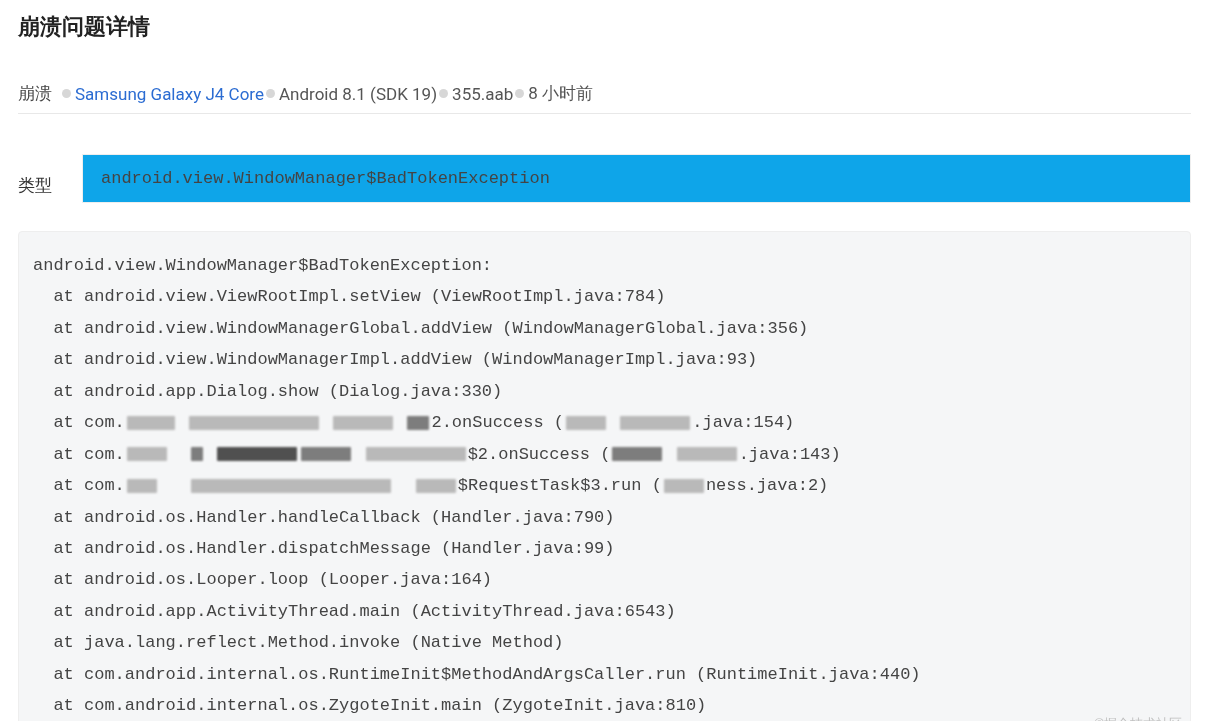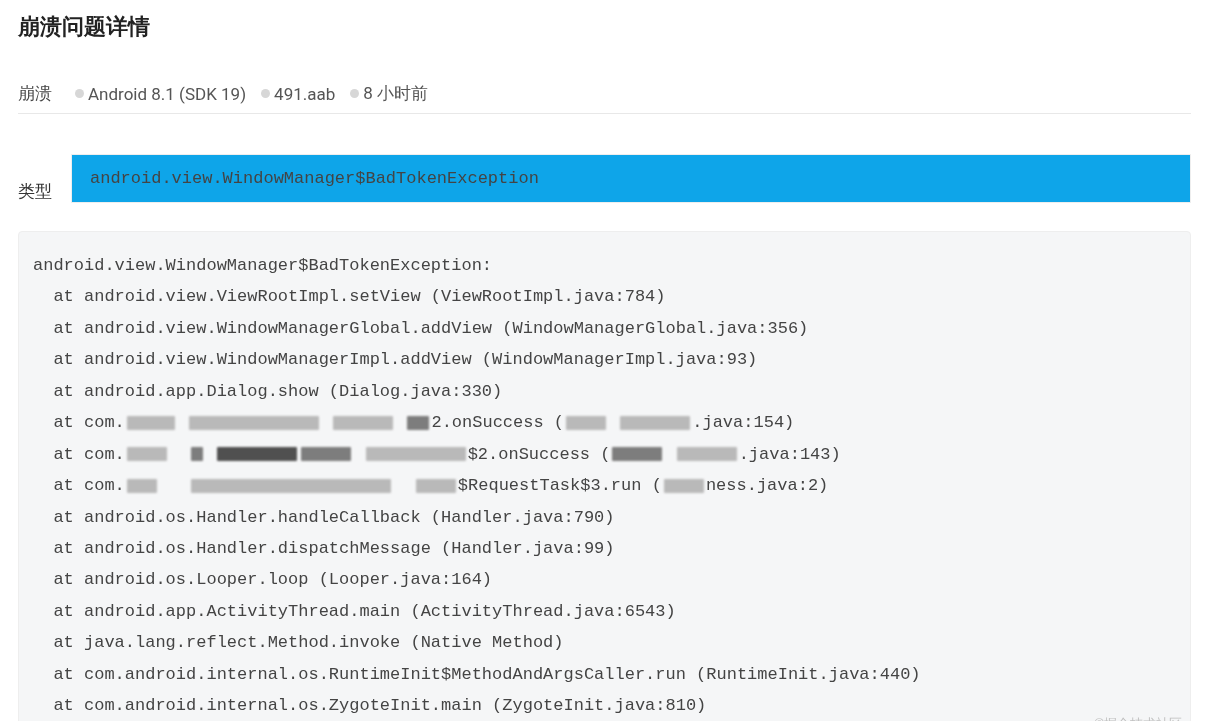--- a/index.html
+++ b/index.html
@@ -13,36 +13,36 @@
     }
     .title {
       font-size: 22px;
       font-weight: 700;
       color: #222;
       margin-bottom: 40px;
     }
     .meta-row {
       display: flex;
       align-items: center;
-      gap: 15px;
+      gap: 2px;
       font-size: 17px;
       color: #555;
       margin-bottom: 8px;
     }
     .meta-label { color: #444; margin-right: 8px; }
     .bullet {
       width: 9px; height: 9px; border-radius: 50%;
       background: #d7d7d7; display: inline-block; margin-right: 4px;
       flex: 0 0 auto;
     }
     .device-link { color: #2b6cd2; text-decoration: none; }
     .meta-item { display: flex; align-items: center; color: #555; }
     .rule { border: none; border-top: 1px solid #e8e8e8; margin: 6px 0 40px 0; }
 
-    .type-row { display: flex; align-items: flex-end; gap: 3px; margin-bottom: 28px; }
+    .type-row { display: flex; align-items: center; gap: 14px; margin-bottom: 28px; }
     .type-label { font-size: 17px; color: #333; padding-top: 14px; min-width: 50px; }
     .type-box {
       flex: 1;
       background: #0ea5e9;
       border: 1px solid #eee;
       border-radius: 0;
       padding: 14px 18px;
       font-family: "SFMono-Regular", Consolas, "Liberation Mono", Menlo, monospace;
       font-size: 17px;
       color: #444;
@@ -84,25 +84,29 @@
   </style>
 </head>
 <body>
 
 <h2 class="title">崩溃问题详情</h2>
 
 <div class="meta-row">
   <span class="meta-label">崩溃</span>
   <span class="meta-item">
     <span class="bullet"></span>
+    <a href="#" class="device-link">Samsung Galaxy J4 Core</a>
+  </span>
+  <span class="meta-item">
+    <span class="bullet"></span>
     <span>Android 8.1 (SDK 19)</span>
   </span>
   <span class="meta-item">
     <span class="bullet"></span>
-    <span>491.aab</span>
+    <span>355.aab</span>
   </span>
   <span class="meta-item">
     <span class="bullet"></span>
     <span>8 小时前</span>
   </span>
 </div>
 
 <hr class="rule">
 
 <div class="type-row">

